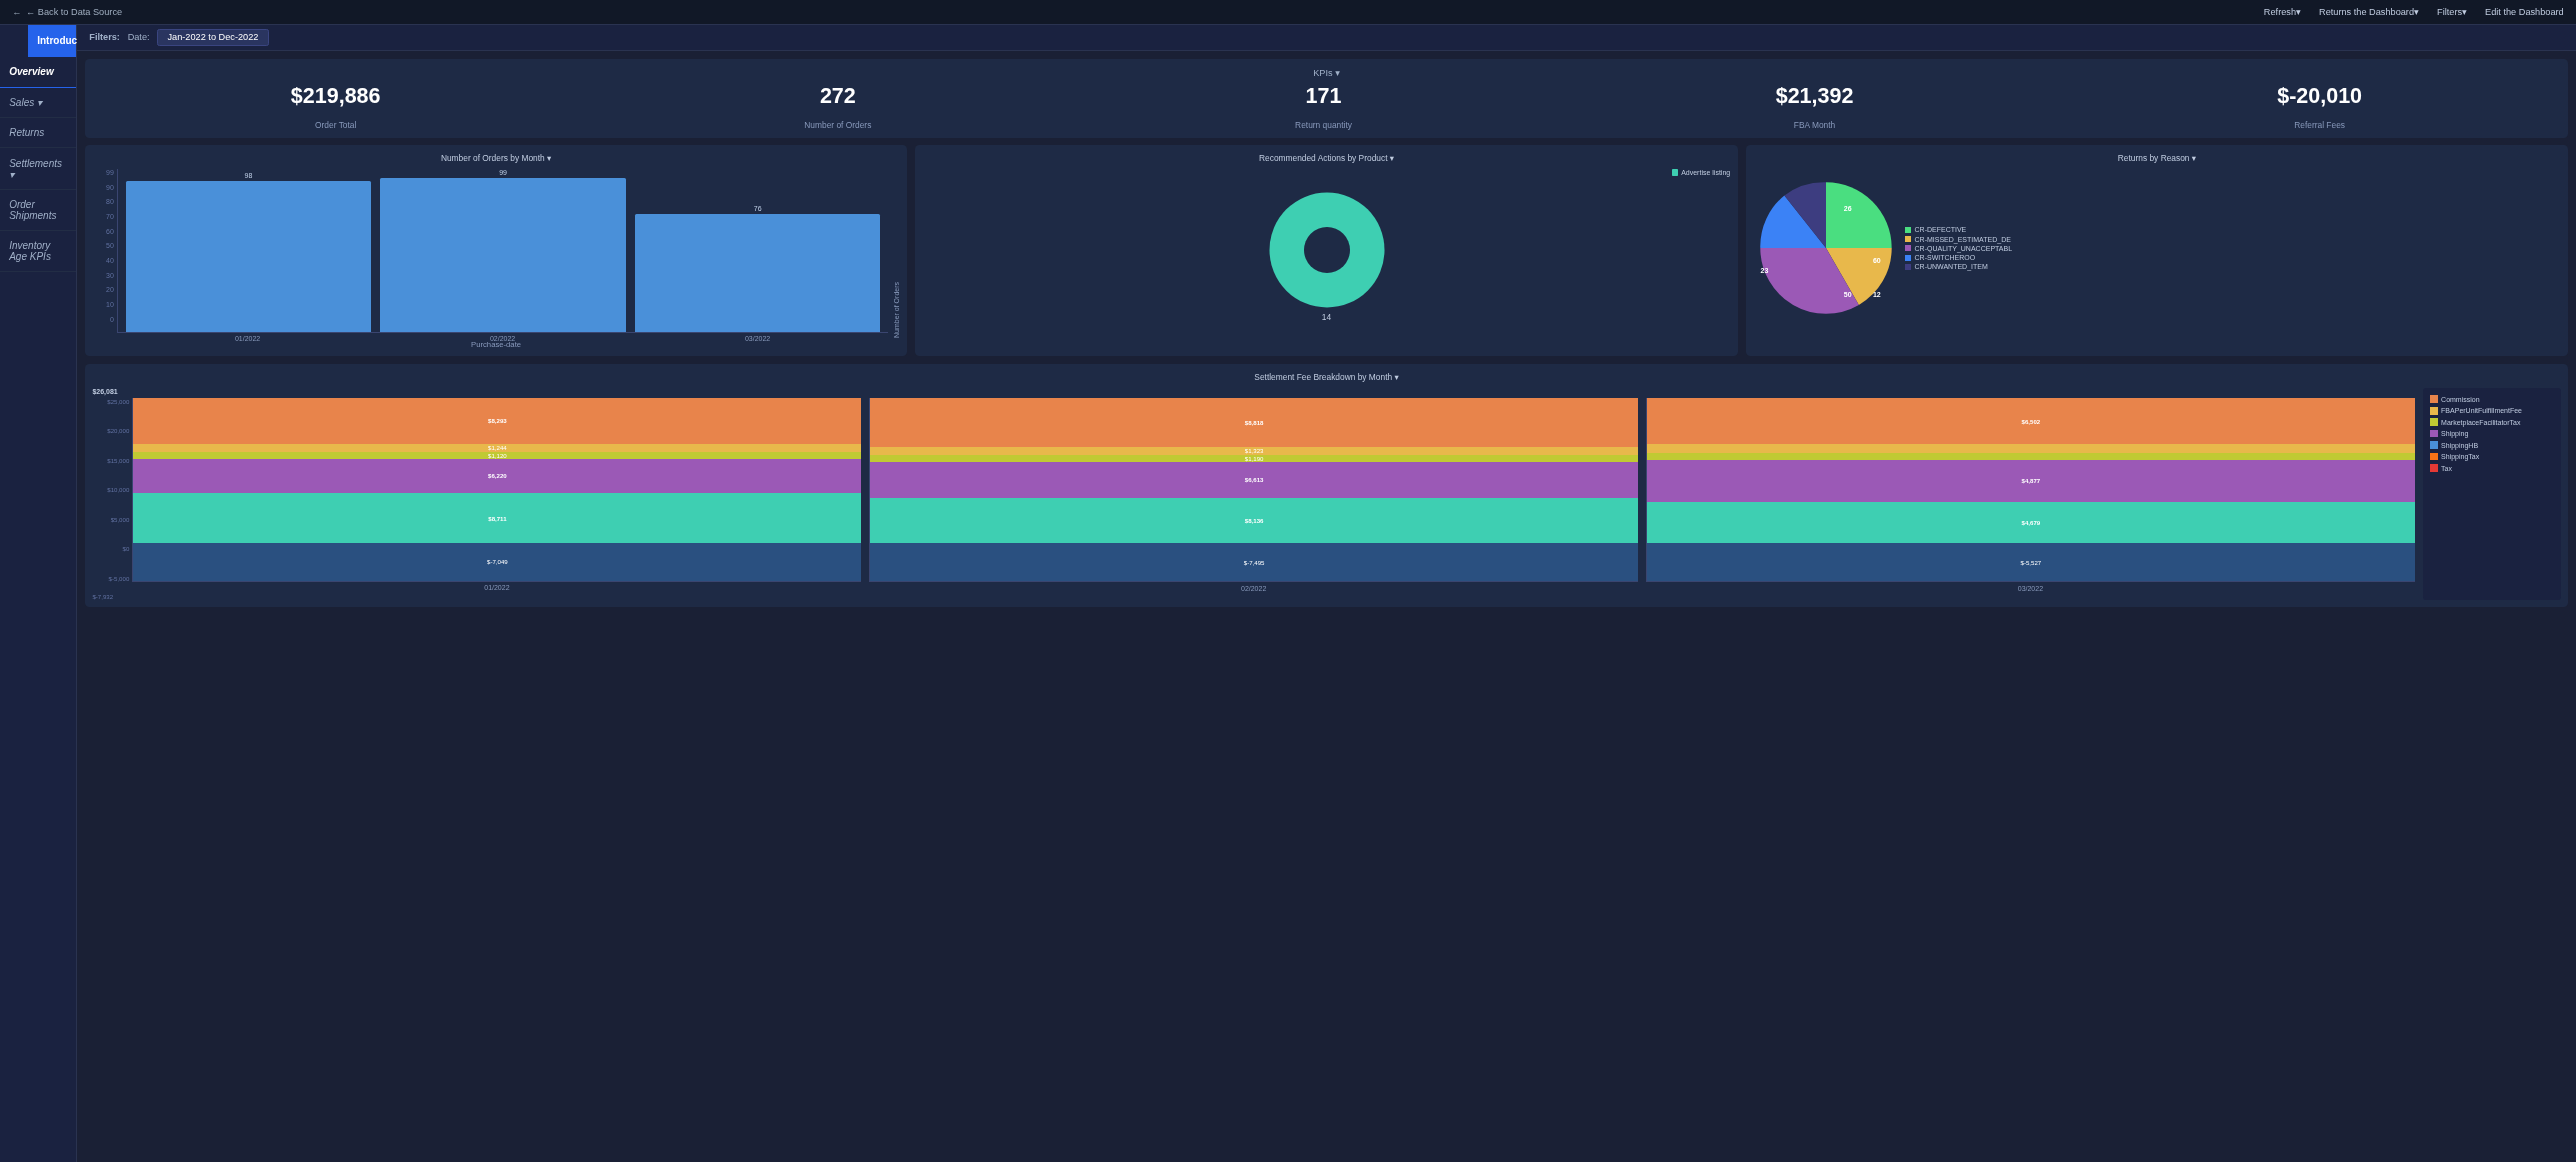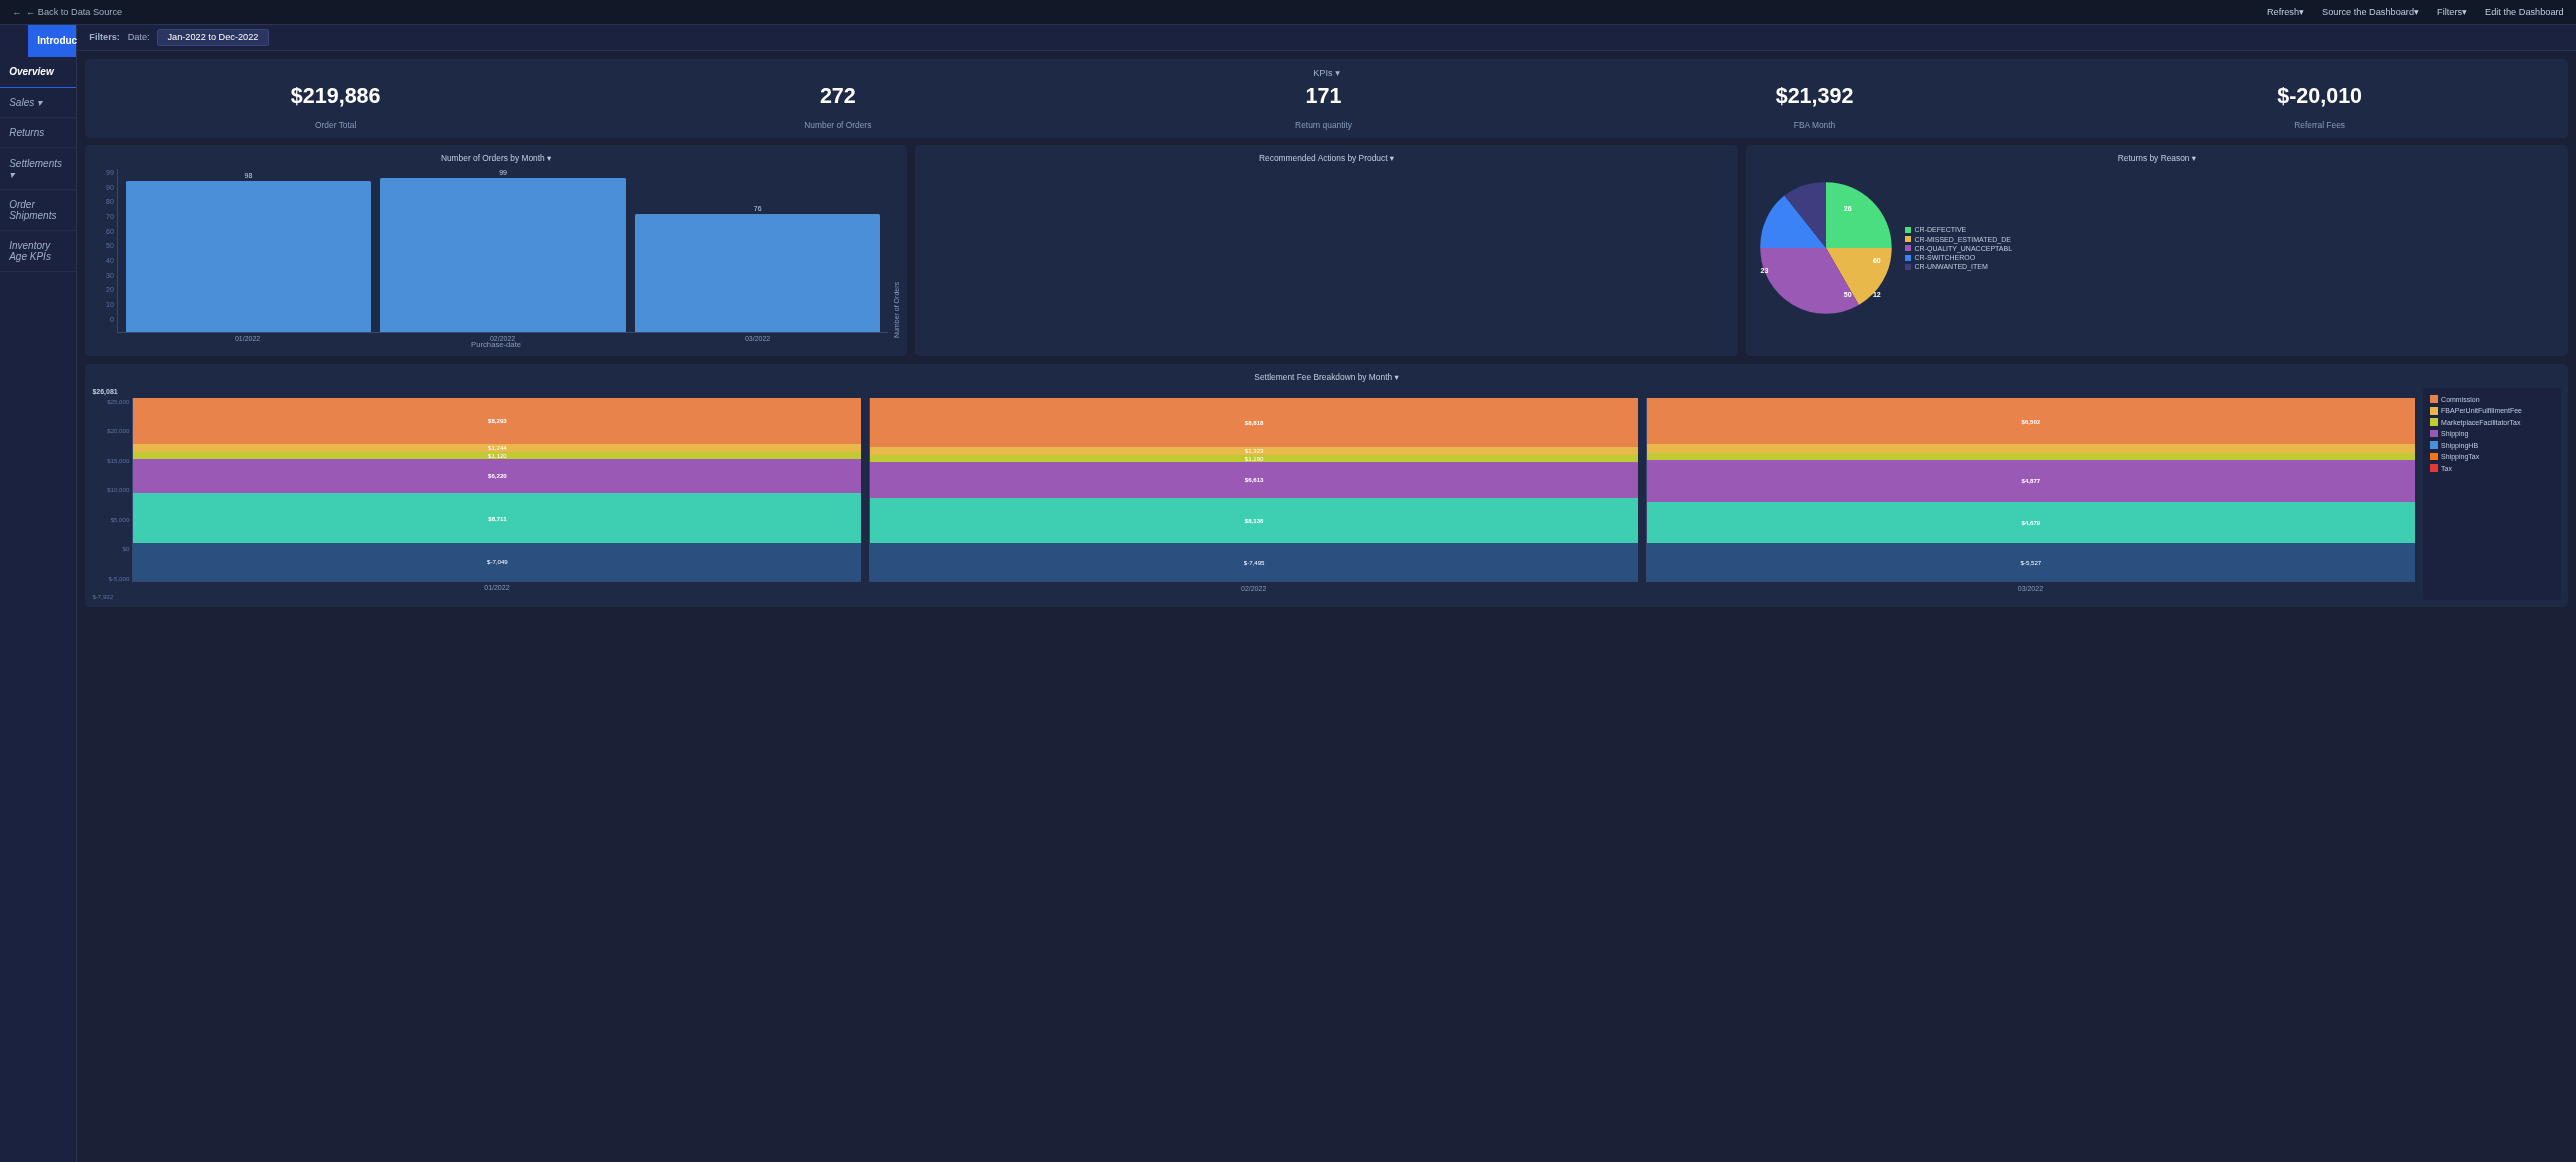--- a/index.html
+++ b/index.html
@@ -125,21 +125,21 @@
 </head>
 <body>
 
 <div class="top-bar">
   <div class="top-bar-left">
     <span>←</span>
     <span>← Back to Data Source</span>
   </div>
   <div class="top-bar-right">
     <span>Refresh▾</span>
-    <span>Source the Dashboard▾</span>
+    <span>Returns the Dashboard▾</span>
     <span>Filters▾</span>
     <span>Edit the Dashboard</span>
   </div>
 </div>
 
 <div class="main-layout">
 
   <div class="sidebar">
     <div class="sidebar-intro">Introduction</div>
     <div class="sidebar-item active">
@@ -242,20 +242,34 @@
               </div>
             </div>
 
             <div style="writing-mode:vertical-rl; transform:rotate(180deg); font-size:7px; color:#8899bb; margin-left:1.5px; white-space:nowrap;">Number of Orders</div>
           </div>
           <div style="text-align:center; font-size:7.7px; color:#8899bb; margin-top:1.5px;">Purchase-date</div>
         </div>
 
         <div class="chart-card">
           <div class="chart-title">Recommended Actions by Product ▾</div>
+          <div style="display:flex; justify-content:center; align-items:center; height:161px; position:relative;">
+
+            <div style="position:absolute; top:0; right:0; font-size:7px; display:flex; align-items:center; gap:3.1px;">
+              <div style="width:6.1px; height:6.1px; background:#3ecfb2; border-radius:0.8px;"></div>
+              <span style="color:#c0cce0;">Advertise listing</span>
+            </div>
+
+            <svg width="138" height="138" viewBox="0 0 180 180">
+              <circle cx="90" cy="90" r="75" fill="#3ecfb2"></circle>
+              <circle cx="90" cy="90" r="30" fill="#1e2a45"></circle>
+            </svg>
+
+            <div style="position:absolute; bottom:7.7px; font-size:8.4px; color:#c0cce0;">14</div>
+          </div>
         </div>
 
         <div class="chart-card" style="position:relative;">
           <div class="chart-title">Returns by Reason ▾</div>
           <div style="display:flex; align-items:center; justify-content:flex-start; height:161px;">
 
             <div style="position:relative; flex-shrink:0;">
               <svg width="146" height="146" viewBox="0 0 200 200">
 
                 <path d="M100,100 L100,10 A90,90 0 0,1 190,100 Z" fill="#4ade80"></path>

